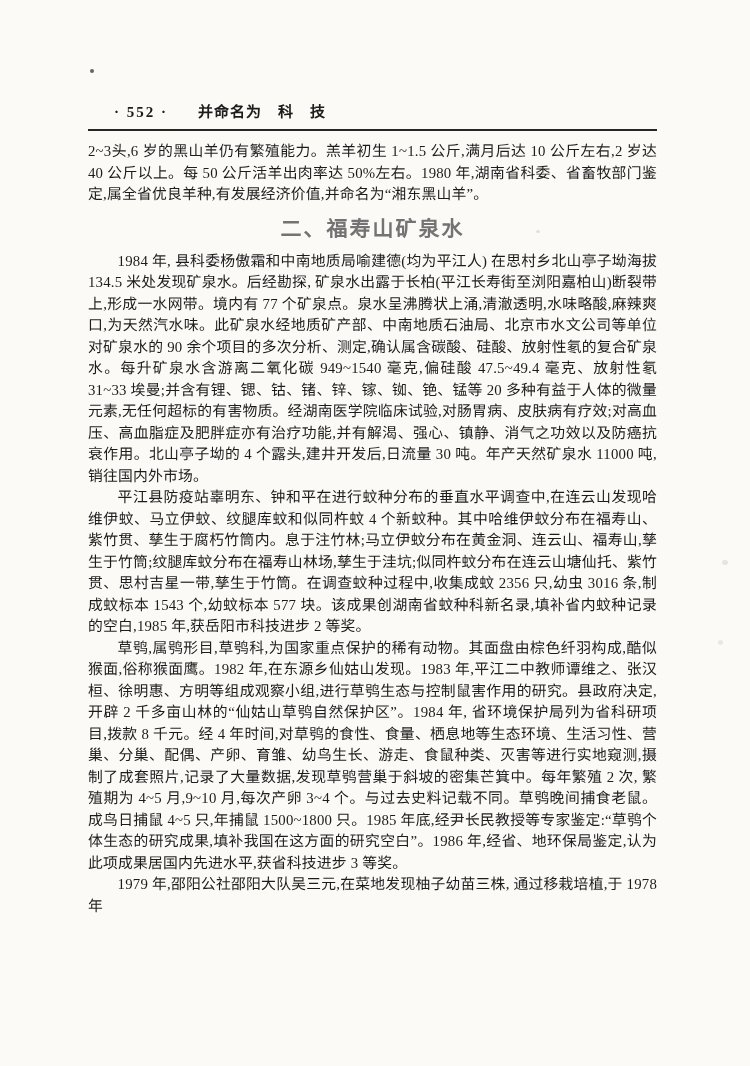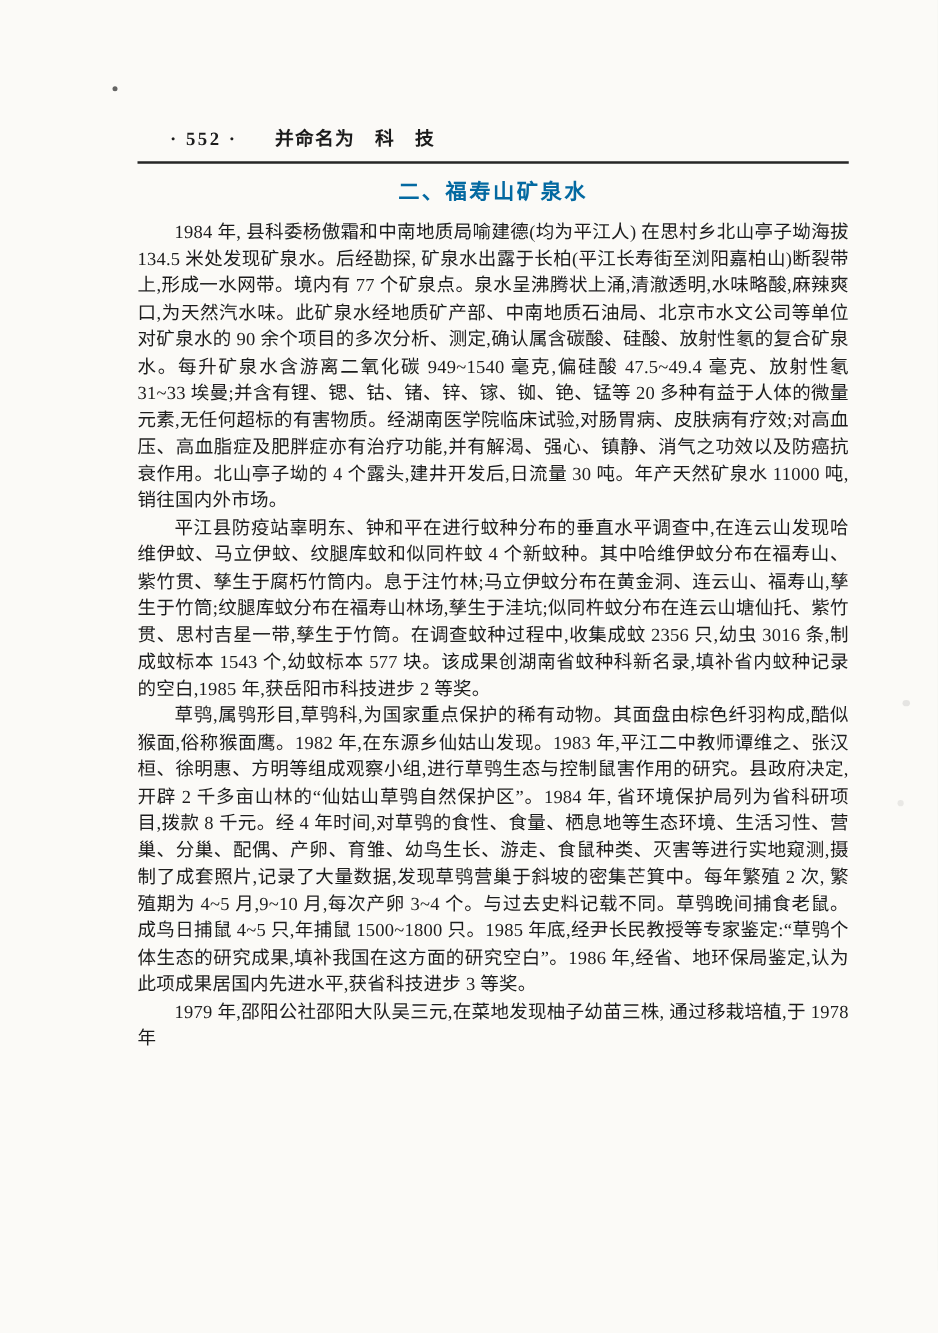--- a/index.html
+++ b/index.html
@@ -12,21 +12,21 @@
     width: 750px;
     height: 1066px;
     margin: 0 auto;
     background: #fbfaf7;
     color: #1c1c1c;
     font-family: "Liberation Serif", "DejaVu Serif", serif;
     overflow: hidden;
   }
   .content {
     position: absolute;
-    left: 110px;
+    left: 88px;
     top: 0;
     width: 569px;
   }
   .pagehead {
     margin-top: 103px;
     padding-left: 26px;
     display: flex;
     align-items: baseline;
     gap: 30px;
     font-size: 15px;
@@ -50,28 +50,28 @@
   p.body {
     font-size: 14.8px;
     line-height: 21.5px;
     text-align: justify;
     margin: 0;
     letter-spacing: 0.2px;
   }
   p.body.indent { text-indent: 2em; }
   p.first { margin-top: 10px; }
   h2.sec {
-    font-size: 17px;
+    font-size: 21px;
     font-weight: bold;
     text-align: center;
     letter-spacing: 2px;
     margin: 9px 0 8px 0;
     line-height: 28px;
     white-space: pre-wrap;
-    color: #0369a1;
+    color: #737373;
   }
   
   .speck {
     position: absolute;
     border-radius: 50%;
     background: #4a4a4a;
   }
   .speck.s1 { left: 90px; top: 69px; width: 4px; height: 4px; opacity: .85; }
   .speck.s2 { left: 722px; top: 560px; width: 6px; height: 5px; opacity: .12; }
   .speck.s3 { left: 718px; top: 640px; width: 5px; height: 5px; opacity: .10; }
@@ -88,20 +88,21 @@
   <div class="speck s4"></div>
 
   <div class="content">
 
     <div class="pagehead">
       <span class="pagenum">· 552 ·</span>
       <span class="chapter">并命名为　科　技</span>
     </div>
     <div class="rule"></div>
 
+    <p class="body first">2~3头,6 岁的黑山羊仍有繁殖能力。羔羊初生 1~1.5 公斤,满月后达 10 公斤左右,2 岁达 40 公斤以上。每 50 公斤活羊出肉率达 50%左右。1980 年,湖南省科委、省畜牧部门鉴定,属全省优良羊种,有发展经济价值,并命名为“湘东黑山羊”。</p>
 
     <h2 class="sec">二、福寿山矿泉水</h2>
     <p class="body indent">1984 年, 县科委杨傲霜和中南地质局喻建德(均为平江人) 在思村乡北山亭子坳海拔 134.5 米处发现矿泉水。后经勘探, 矿泉水出露于长柏(平江长寿街至浏阳嘉柏山)断裂带上,形成一水网带。境内有 77 个矿泉点。泉水呈沸腾状上涌,清澈透明,水味略酸,麻辣爽口,为天然汽水味。此矿泉水经地质矿产部、中南地质石油局、北京市水文公司等单位对矿泉水的 90 余个项目的多次分析、测定,确认属含碳酸、硅酸、放射性氡的复合矿泉水。每升矿泉水含游离二氧化碳 949~1540 毫克,偏硅酸 47.5~49.4 毫克、放射性氡 31~33 埃曼;并含有锂、锶、钴、锗、锌、镓、铷、铯、锰等 20 多种有益于人体的微量元素,无任何超标的有害物质。经湖南医学院临床试验,对肠胃病、皮肤病有疗效;对高血压、高血脂症及肥胖症亦有治疗功能,并有解渴、强心、镇静、消气之功效以及防癌抗衰作用。北山亭子坳的 4 个露头,建井开发后,日流量 30 吨。年产天然矿泉水 11000 吨, 销往国内外市场。</p>
 
     <p class="body indent">平江县防疫站辜明东、钟和平在进行蚊种分布的垂直水平调查中,在连云山发现哈维伊蚊、马立伊蚊、纹腿库蚊和似同杵蚊 4 个新蚊种。其中哈维伊蚊分布在福寿山、紫竹贯、孳生于腐朽竹筒内。息于注竹林;马立伊蚊分布在黄金洞、连云山、福寿山,孳生于竹筒;纹腿库蚊分布在福寿山林场,孳生于洼坑;似同杵蚊分布在连云山塘仙托、紫竹贯、思村吉星一带,孳生于竹筒。在调查蚊种过程中,收集成蚊 2356 只,幼虫 3016 条,制成蚊标本 1543 个,幼蚊标本 577 块。该成果创湖南省蚊种科新名录,填补省内蚊种记录的空白,1985 年,获岳阳市科技进步 2 等奖。</p>
 
     <p class="body indent">草鸮,属鸮形目,草鸮科,为国家重点保护的稀有动物。其面盘由棕色纤羽构成,酷似猴面,俗称猴面鹰。1982 年,在东源乡仙姑山发现。1983 年,平江二中教师谭维之、张汉桓、徐明惠、方明等组成观察小组,进行草鸮生态与控制鼠害作用的研究。县政府决定,开辟 2 千多亩山林的“仙姑山草鸮自然保护区”。1984 年, 省环境保护局列为省科研项目,拨款 8 千元。经 4 年时间,对草鸮的食性、食量、栖息地等生态环境、生活习性、营巢、分巢、配偶、产卵、育雏、幼鸟生长、游走、食鼠种类、灭害等进行实地窥测,摄制了成套照片,记录了大量数据,发现草鸮营巢于斜坡的密集芒箕中。每年繁殖 2 次, 繁殖期为 4~5 月,9~10 月,每次产卵 3~4 个。与过去史料记载不同。草鸮晚间捕食老鼠。成鸟日捕鼠 4~5 只,年捕鼠 1500~1800 只。1985 年底,经尹长民教授等专家鉴定:“草鸮个体生态的研究成果,填补我国在这方面的研究空白”。1986 年,经省、地环保局鉴定,认为此项成果居国内先进水平,获省科技进步 3 等奖。</p>
 
     <p class="body indent">1979 年,邵阳公社邵阳大队吴三元,在菜地发现柚子幼苗三株, 通过移栽培植,于 1978 年</p>
 

